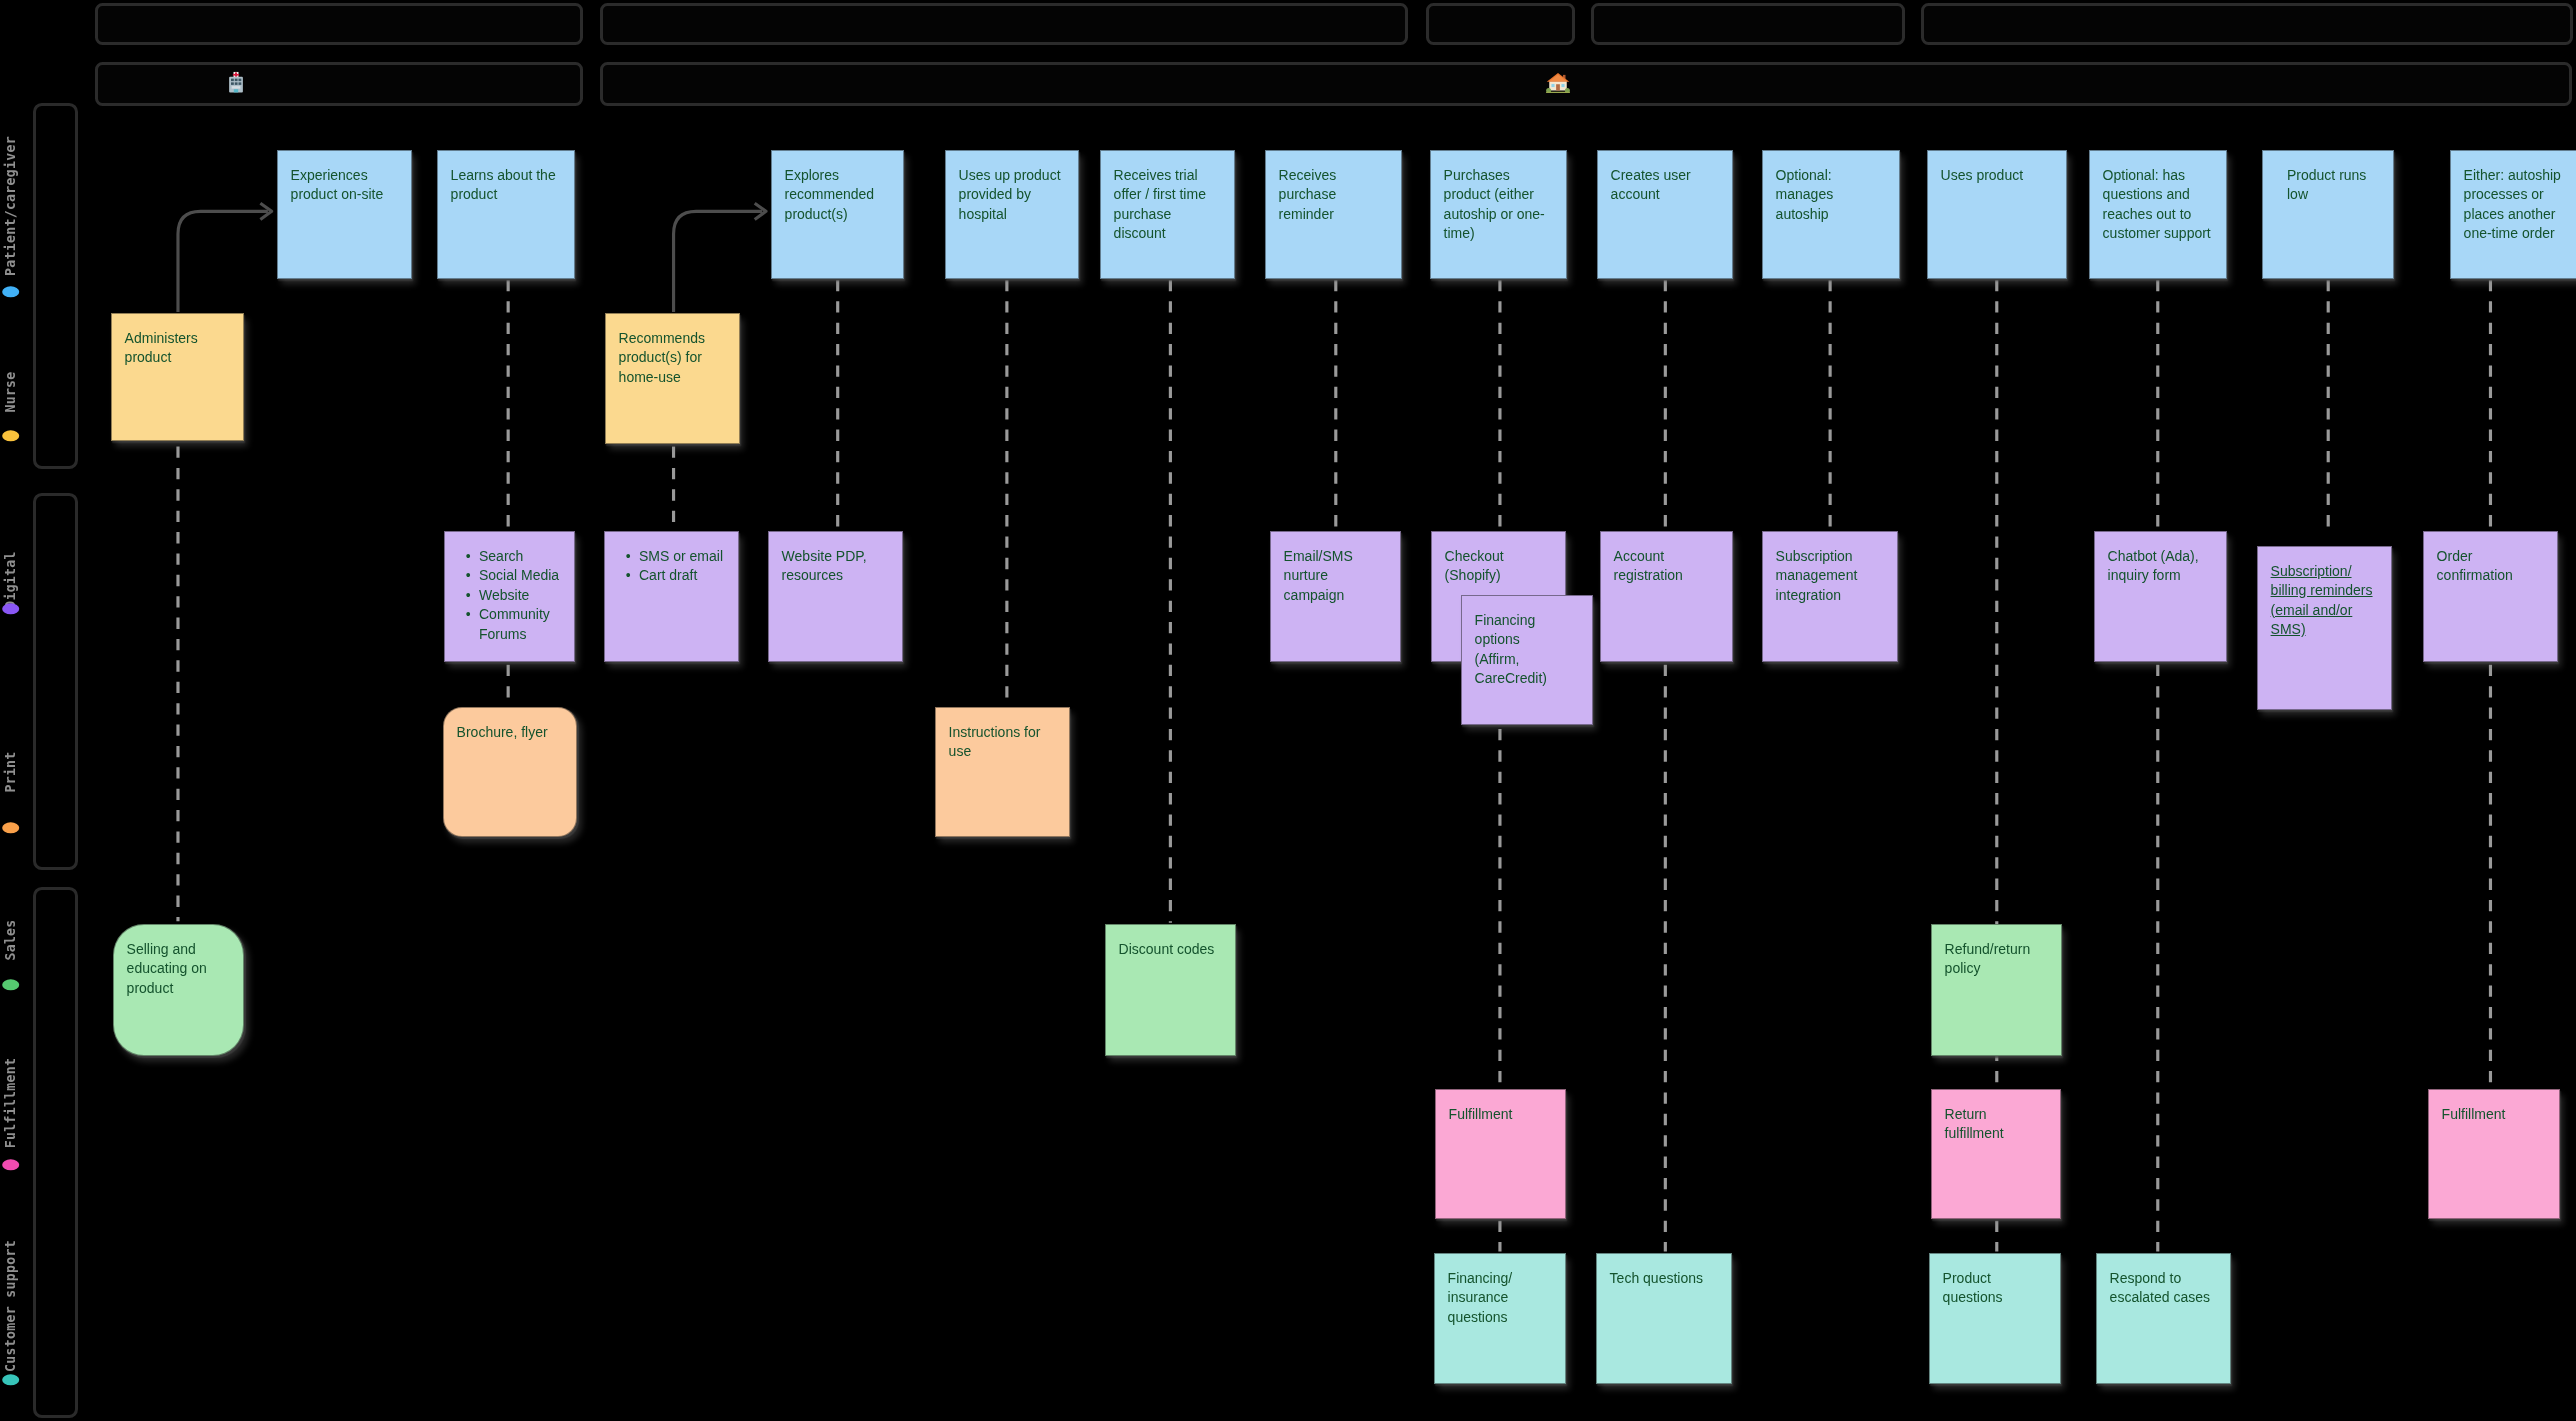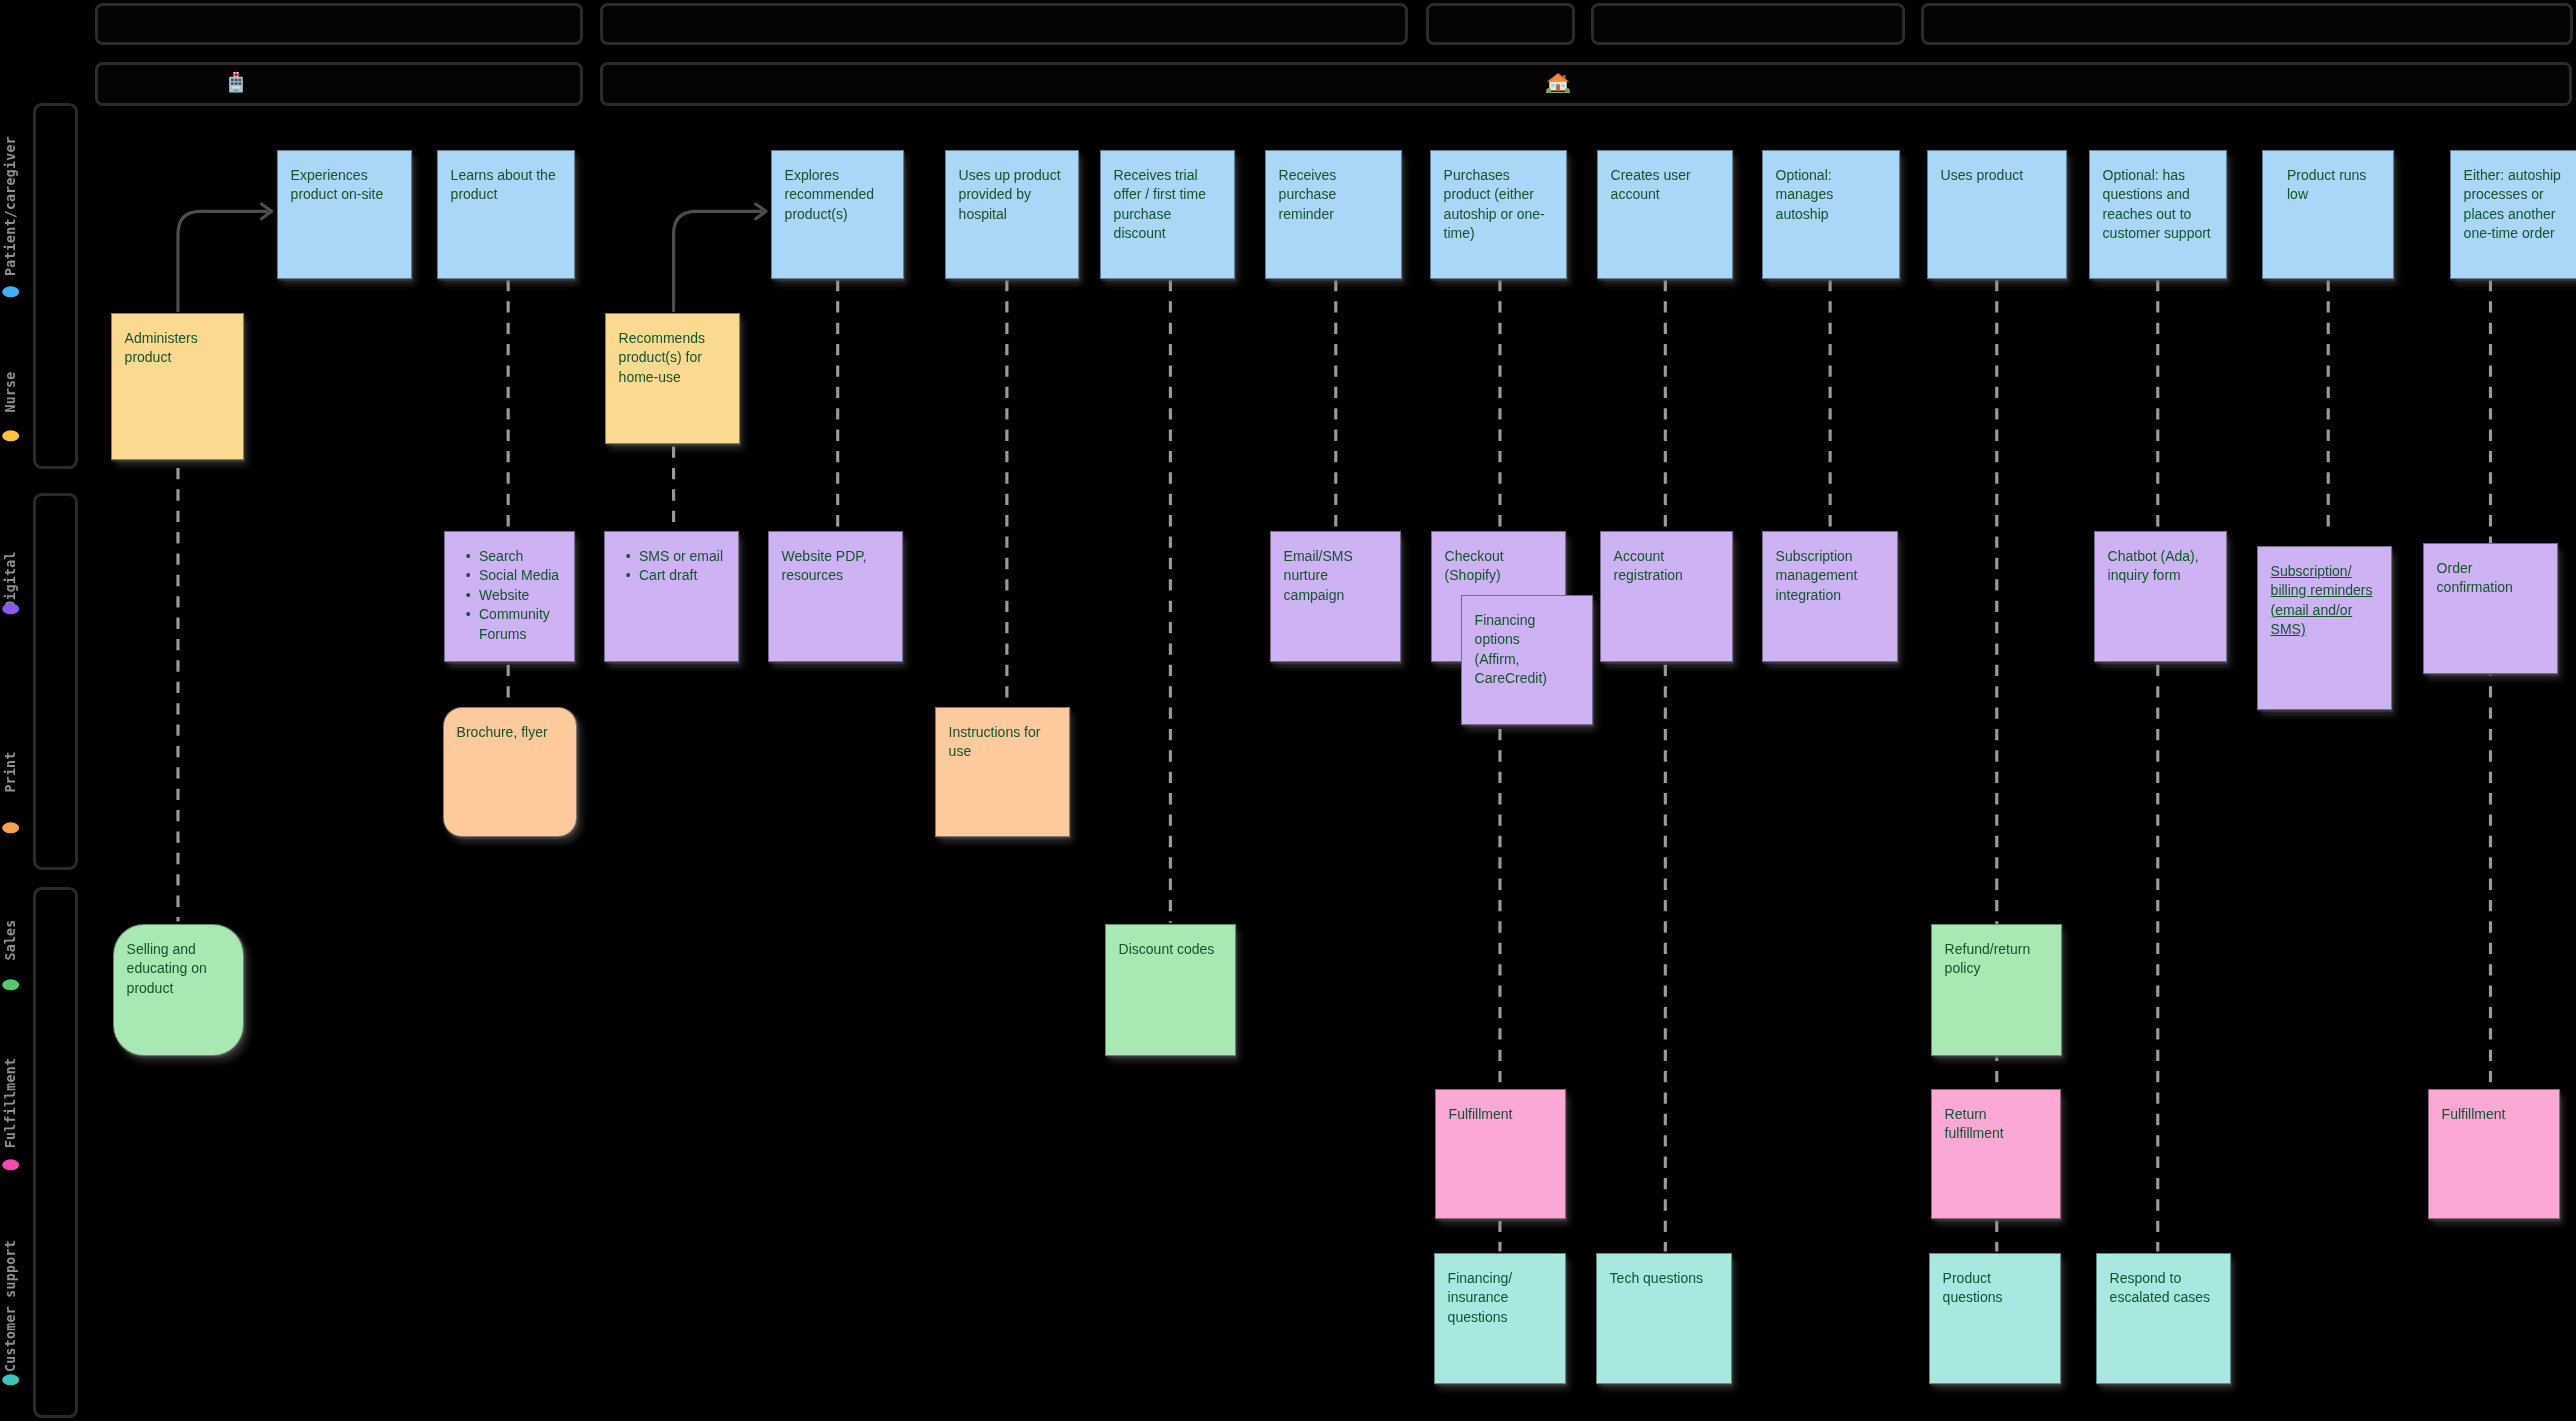--- a/index.html
+++ b/index.html
@@ -159,21 +159,21 @@
       <div class="note c-blue" style="left: 1927px; top: 150px; width: 140px; height: 129px;"><span>Uses product</span></div>
       <div class="note c-blue" style="left: 2089px; top: 150px; width: 138px; height: 129px;"><span>Optional: has
 questions and
 reaches out to
 customer support</span></div>
       <div class="note c-blue" style="left: 2262px; top: 150px; width: 132px; height: 129px; padding-left: 24px;"><span>Product runs low</span></div>
       <div class="note c-blue" style="left: 2423px; top: 150px; width: 136px; height: 129px; margin-left: 27px;"><span>Either: autoship
 processes or
 places another
 one-time order</span></div>
-      <div class="note c-yellow" style="left: 111px; top: 313px; width: 133px; height: 147px;"><span>Administers
+      <div class="note c-yellow" style="left: 111px; top: 313px; width: 133px; height: 128px;"><span>Administers
 product</span></div>
       <div class="note c-yellow" style="left: 605px; top: 313px; width: 135px; height: 131px;"><span>Recommends
 product(s) for
 home-use</span></div>
       <div class="note c-purple" style="left: 444px; top: 531px; width: 131px; height: 131px;"><div class="bullet-item">
           <span>Search</span>
         </div><div class="bullet-item">
           <span>Social Media</span>
         </div><div class="bullet-item">
           <span>Website</span>
@@ -195,21 +195,21 @@
 registration</span></div>
       <div class="note c-purple" style="left: 1762px; top: 531px; width: 136px; height: 131px;"><span>Subscription
 management
 integration</span></div>
       <div class="note c-purple" style="left: 2094px; top: 531px; width: 133px; height: 131px;"><span>Chatbot (Ada),
 inquiry form</span></div>
       <div class="note c-purple" style="left: 2257px; top: 546px; width: 135px; height: 164px; text-decoration: underline;"><span>Subscription/
 billing reminders
 (email and/or
 SMS)</span></div>
-      <div class="note c-purple" style="left: 2423px; top: 531px; width: 135px; height: 131px; margin-top: 12px;"><span>Order
+      <div class="note c-purple" style="left: 2423px; top: 531px; width: 135px; height: 131px;"><span>Order
 confirmation</span></div>
       <div class="note c-purple" style="left: 1461px; top: 595px; width: 132px; height: 130px;"><span>Financing options
 (Affirm,
 CareCredit)</span></div>
       <div class="note c-orange" style="left: 443px; top: 707px; width: 134px; height: 130px; border-radius: 19px;"><span>Brochure, flyer</span></div>
       <div class="note c-orange" style="left: 935px; top: 707px; width: 135px; height: 130px;"><span>Instructions for
 use</span></div>
       <div class="note c-green" style="left: 113px; top: 924px; width: 131px; height: 132px; border-radius: 31px;"><span>Selling and
 educating on
 product</span></div>

